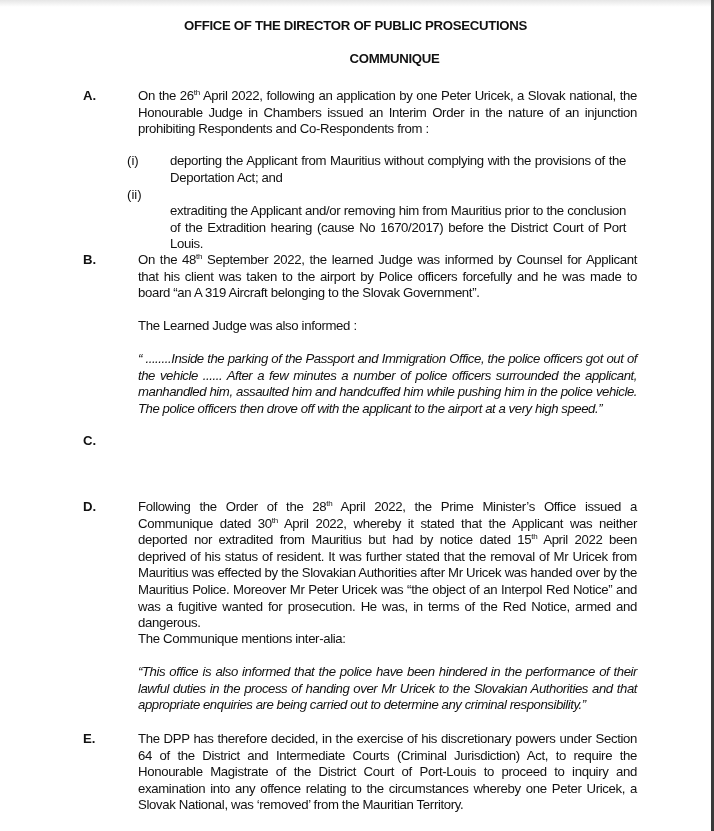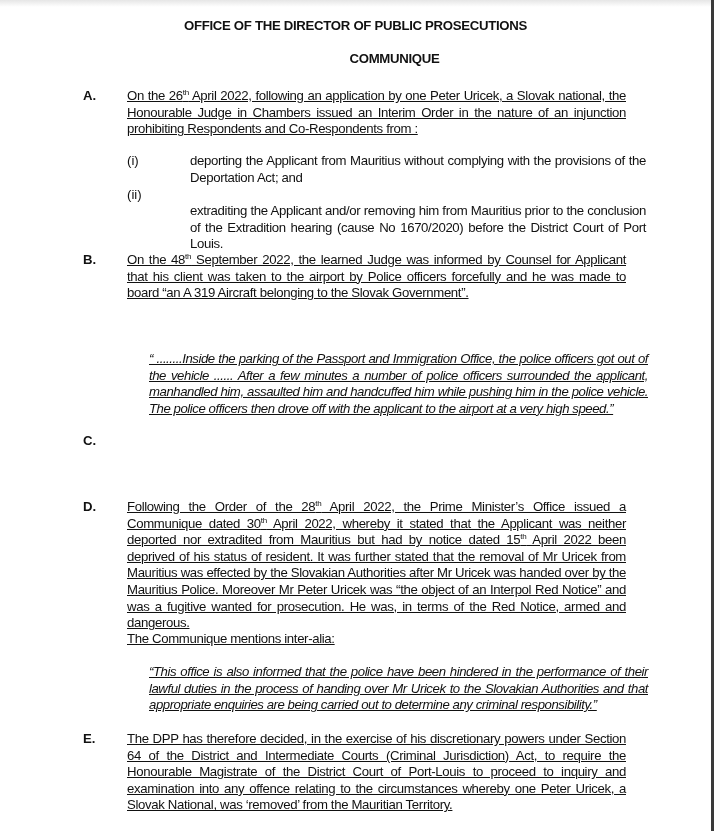--- a/index.html
+++ b/index.html
@@ -20,49 +20,50 @@
     .page {
       position: absolute; left: 0; top: 0; width: 573px; height: 831px;
       font-size: 13.2px; line-height: 16.6px; border-radius: 12px;
     }
     .heading {
       position: absolute; left: 0; width: 711px; text-align: center;
       font-weight: bold; font-size: 13.2px; letter-spacing: -0.3px;
     }
     .h1 { top: 18px; }
     .h2 { top: 51px; margin-left: 39px; }
-    .para { position: absolute; left: 127px; width: 499px; text-align: justify; letter-spacing: -0.35px; text-decoration: underline; }
+    .para { position: absolute; left: 138px; width: 499px; text-align: justify; letter-spacing: -0.35px; }
     .label { position: absolute; left: 83px; font-weight: bold; font-size: 13.2px; }
     .sub-label { position: absolute; left: 127px; }
-    .sub-text { position: absolute; left: 170px; width: 456px; text-align: justify; letter-spacing: -0.35px; margin-left: 20px; }
-    .quote { font-style: italic; letter-spacing: -0.45px; margin-left: 22px; }
+    .sub-text { position: absolute; left: 170px; width: 456px; text-align: justify; letter-spacing: -0.35px; }
+    .quote { font-style: italic; letter-spacing: -0.45px; }
     b { font-weight: bold; }
     sup { font-size: 8px; line-height: 0; vertical-align: 5px; }
   </style>
 </head>
 <body>
 
 <div class="top-shade"></div>
 <div class="right-bar"></div>
 
 <div class="page">
   <div class="heading h1">OFFICE OF THE DIRECTOR OF PUBLIC PROSECUTIONS</div>
   <div class="heading h2">COMMUNIQUE</div>
 
   <div class="label" style="top:88px">A.</div>
   <div class="para" style="top:88px"><span>On the 26</span><sup>th</sup><span> April 2022, following an application by one Peter Uricek, a Slovak national, the Honourable Judge in Chambers issued an Interim Order in the nature of an injunction prohibiting Respondents and Co-Respondents from :</span></div>
 
   <div class="sub-label" style="top:153px">(i)</div>
   <div class="sub-text" style="top:153px">deporting the Applicant from Mauritius without complying with the provisions of the Deportation Act; and</div>
 
   <div class="sub-label" style="top:187px">(ii)</div>
-  <div class="sub-text" style="top:203px">extraditing the Applicant and/or removing him from Mauritius prior to the conclusion of the Extradition hearing (cause No 1670/2020) before the District Court of Port Louis.</div>
+  <div class="sub-text" style="top:203px">extraditing the Applicant and/or removing him from Mauritius prior to the conclusion of the Extradition hearing (cause No 1670/2017) before the District Court of Port Louis.</div>
 
   <div class="label" style="top:252px">B.</div>
   <div class="para" style="top:252px"><span>On the 48</span><sup>th</sup><span> September 2022, the learned Judge was informed by Counsel for Applicant that his client was taken to the airport by Police officers forcefully and he was made to board “an A 319 Aircraft belonging to the Slovak Government”.</span></div>
+  <div class="para" style="top:318px">The Learned Judge was also informed :</div>
   <div class="para quote" style="top:351px">“ ........Inside the parking of the Passport and Immigration Office, the police officers got out of the vehicle ...... After a few minutes a number of police officers surrounded the applicant, manhandled him, assaulted him and handcuffed him while pushing him in the police vehicle. The police officers then drove off with the applicant to the airport at a very high speed.”</div>
 
   <div class="label" style="top:433px">C.</div>
 
   <div class="label" style="top:499px">D.</div>
   <div class="para" style="top:499px"><span>Following the Order of the 28</span><sup>th</sup><span>  April 2022, the Prime Minister’s Office issued a Communique dated 30</span><sup>th</sup><span> April 2022, whereby it stated that the Applicant was neither deported nor extradited from Mauritius but had by notice dated 15</span><sup>th</sup><span> April 2022 been deprived of his status of resident.  It was further stated that the removal of Mr Uricek from Mauritius was effected by the Slovakian Authorities after Mr Uricek was handed over by the Mauritius Police.  Moreover Mr Peter Uricek was “the object of an Interpol Red Notice” and was a fugitive wanted for prosecution.  He was, in terms of the Red Notice, armed and dangerous.</span></div>
   <div class="para quote" style="top:664px">“This office is also informed that the police have been hindered in the performance of their lawful duties in the process of handing over Mr Uricek to the Slovakian Authorities and that appropriate enquiries are being carried out to determine any criminal responsibility.”</div>
   <div class="para" style="top:631px">The Communique mentions inter-alia:</div>
 
   <div class="label" style="top:731px">E.</div>

